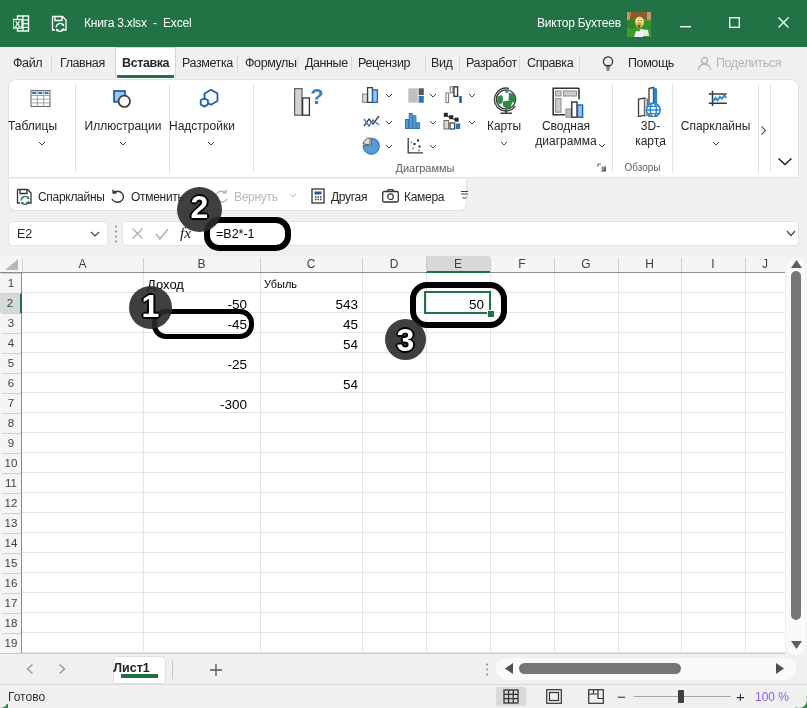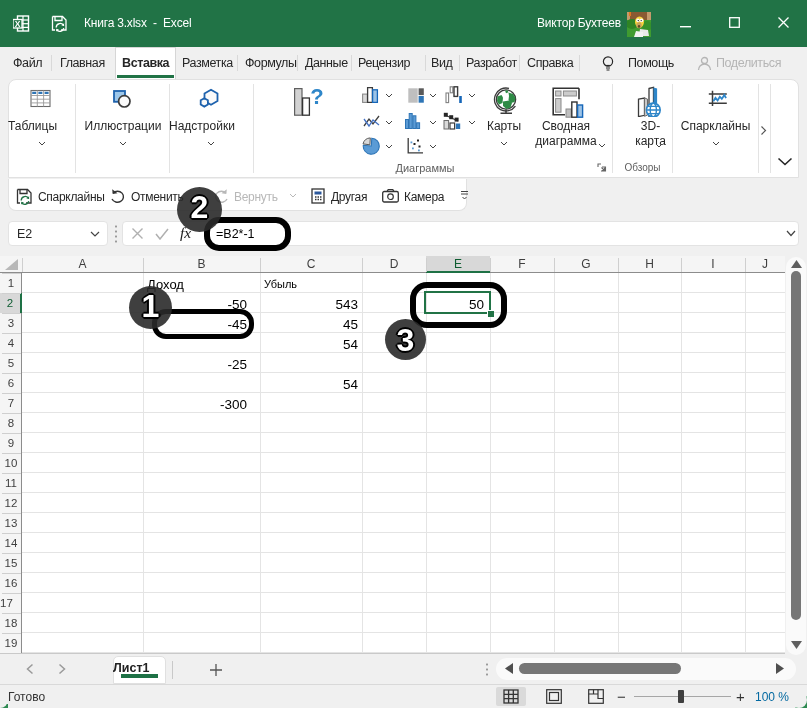--- a/index.html
+++ b/index.html
@@ -408,21 +408,21 @@
 <div class="ab" style="left:0;top:493px;width:22px;height:20px;color:#3f3f3f;font-size:11.5px;text-align:center;line-height:20px">12</div>
 <div class="ab" style="left:2px;top:493px;width:19px;height:1px;background:#cfcfcf"></div>
 <div class="ab" style="left:0;top:513px;width:22px;height:20px;color:#3f3f3f;font-size:11.5px;text-align:center;line-height:20px">13</div>
 <div class="ab" style="left:2px;top:513px;width:19px;height:1px;background:#cfcfcf"></div>
 <div class="ab" style="left:0;top:533px;width:22px;height:20px;color:#3f3f3f;font-size:11.5px;text-align:center;line-height:20px">14</div>
 <div class="ab" style="left:2px;top:533px;width:19px;height:1px;background:#cfcfcf"></div>
 <div class="ab" style="left:0;top:553px;width:22px;height:20px;color:#3f3f3f;font-size:11.5px;text-align:center;line-height:20px">15</div>
 <div class="ab" style="left:2px;top:553px;width:19px;height:1px;background:#cfcfcf"></div>
 <div class="ab" style="left:0;top:573px;width:22px;height:20px;color:#3f3f3f;font-size:11.5px;text-align:center;line-height:20px">16</div>
 <div class="ab" style="left:2px;top:573px;width:19px;height:1px;background:#cfcfcf"></div>
-<div class="ab" style="left:0;top:593px;width:22px;height:20px;color:#3f3f3f;font-size:11.5px;line-height:20px">17</div>
+<div class="ab" style="left:0;top:593px;width:22px;height:20px;color:#3f3f3f;font-size:11.5px;text-align:center;line-height:20px">17</div>
 <div class="ab" style="left:2px;top:593px;width:19px;height:1px;background:#cfcfcf"></div>
 <div class="ab" style="left:0;top:613px;width:22px;height:20px;color:#3f3f3f;font-size:11.5px;text-align:center;line-height:20px">18</div>
 <div class="ab" style="left:2px;top:613px;width:19px;height:1px;background:#cfcfcf"></div>
 <div class="ab" style="left:0;top:633px;width:22px;height:20px;color:#3f3f3f;font-size:11.5px;text-align:center;line-height:20px">19</div>
 <div class="ab" style="left:2px;top:633px;width:19px;height:1px;background:#cfcfcf"></div>
 <div class="ab" style="left:22px;top:292px;width:763px;height:1px;background:#e4e4e4"></div>
 <div class="ab" style="left:22px;top:312px;width:763px;height:1px;background:#e4e4e4"></div>
 <div class="ab" style="left:22px;top:332px;width:763px;height:1px;background:#e4e4e4"></div>
 <div class="ab" style="left:22px;top:352px;width:763px;height:1px;background:#e4e4e4"></div>
 <div class="ab" style="left:22px;top:372px;width:763px;height:1px;background:#e4e4e4"></div>
@@ -474,21 +474,21 @@
     <polygon points="0,0 11,0 5.5,8" fill="#5f5f5f"></polygon>
   </svg>
 <div class="ab" style="left:0;top:656px;width:807px;height:28px;background:#f0f0f0"></div>
 <svg class="ab" style="left:26px;top:663px" width="8" height="12" viewBox="0 0 8 12">
     <path d="M6.5 1.5 l-5 4.5 5 4.5" fill="none" stroke="#9a9a9a" stroke-width="1.5"></path>
   </svg>
 <svg class="ab" style="left:58px;top:663px" width="8" height="12" viewBox="0 0 8 12">
     <path d="M1.5 1.5 l5 4.5-5 4.5" fill="none" stroke="#9a9a9a" stroke-width="1.5"></path>
   </svg>
 <div class="ab" style="left:113px;top:656px;width:53px;height:28px;background:#fff;border:1px solid #e0e0e0;border-radius:5px 5px 0 0"></div>
-<div class="ab" style="left:113px;top:661px;width:37px;text-align:left;font-size:12.5px;font-weight:bold;color:#222">Лист1</div>
+<div class="ab" style="left:113px;top:661px;width:37px;text-align:center;font-size:12.5px;font-weight:bold;color:#222">Лист1</div>
 <div class="ab" style="left:121px;top:674px;width:37px;height:4px;background:#1e7145"></div>
 <div class="ab" style="left:172px;top:661px;width:1px;height:18px;background:#c9c9c9"></div>
 <svg class="ab" style="left:209px;top:663px" width="14" height="14" viewBox="0 0 14 14">
     <path d="M7 1 v12 M1 7 h12" stroke="#555" stroke-width="1.3"></path>
   </svg>
 <div class="ab" style="left:486px;top:662px;width:2px;height:16px;background:radial-gradient(circle 1.1px, #9a9a9a 1px, transparent 1.2px) 0 0/2px 5px repeat-y"></div>
 <div class="ab" style="left:496px;top:658px;width:300px;height:22px;background:#fafafa;border-radius:11px"></div>
 <svg class="ab" style="left:505px;top:663px" width="8" height="11" viewBox="0 0 8 11">
     <polygon points="8,0 8,11 0,5.5" fill="#4f4f4f"></polygon>
   </svg>
@@ -509,21 +509,21 @@
   <rect x="3.5" y="3.5" width="9" height="8" fill="none" stroke="#333" stroke-width="1.2"></rect>
 </svg>
 <svg class="ab" style="left:588px;top:689px" width="16" height="15" viewBox="0 0 16 15">
   <rect x="0.7" y="0.7" width="14.6" height="13.6" fill="none" stroke="#333" stroke-width="1.2"></rect>
   <path d="M5.5 0.7 V5 H0.7 M5.5 5 H10 V0.7 M10 5 v4.5 H15.3" fill="none" stroke="#333" stroke-width="1.2"></path>
 </svg>
 <div class="ab" style="left:617px;top:688px;font-size:15px;color:#333">−</div>
 <div class="ab" style="left:634px;top:696px;width:97px;height:1px;background:#a6a6a6"></div>
 <div class="ab" style="left:678px;top:690px;width:6px;height:13px;background:#3f3f3f;border-radius:1px"></div>
 <div class="ab" style="left:736px;top:688px;font-size:15px;color:#333">+</div>
-<div class="ab" style="left:755px;top:690px;font-size:12px;color:#0369a1">100 %</div>
+<div class="ab" style="left:755px;top:690px;font-size:12px;color:#8b5cf6">100 %</div>
 <svg class="ab" style="left:795px;top:696px" width="12" height="12" viewBox="0 0 12 12">
     <polygon points="12,0 12,12 0,12" fill="#2e9658"></polygon>
   </svg>
 
 <div class="ab" style="left:152px;top:309px;width:102px;height:30px;border:5px solid #000;border-radius:14px;z-index:50"></div>
 <div class="ab" style="left:204px;top:217px;width:87px;height:34px;border:6px solid #000;border-radius:15px;z-index:50"></div>
 <div class="ab" style="left:410px;top:282px;width:97px;height:46px;border:6px solid #000;border-radius:17px;z-index:50"></div>
 <div class="ab" style="left:129px;top:286px;width:43px;height:43px;background:rgba(42,42,42,0.9);border-radius:50%;z-index:51;color:#fff;font-weight:bold;font-size:32px;text-align:center;line-height:41px;text-shadow:-2px 0 #000,2px 0 #000,0 -2px #000,0 2px #000,-1px -1px #000,1px 1px #000,-1px 1px #000,1px -1px #000">1</div>
 <div class="ab" style="left:177px;top:187px;width:45px;height:45px;background:rgba(42,42,42,0.9);border-radius:50%;z-index:51;color:#fff;font-weight:bold;font-size:32px;text-align:center;line-height:41px;text-shadow:-2px 0 #000,2px 0 #000,0 -2px #000,0 2px #000,-1px -1px #000,1px 1px #000,-1px 1px #000,1px -1px #000">2</div>
 <div class="ab" style="left:385px;top:319px;width:41px;height:41px;background:rgba(42,42,42,0.9);border-radius:50%;z-index:51;color:#fff;font-weight:bold;font-size:32px;text-align:center;line-height:42px;text-shadow:-2px 0 #000,2px 0 #000,0 -2px #000,0 2px #000,-1px -1px #000,1px 1px #000,-1px 1px #000,1px -1px #000">3</div>

